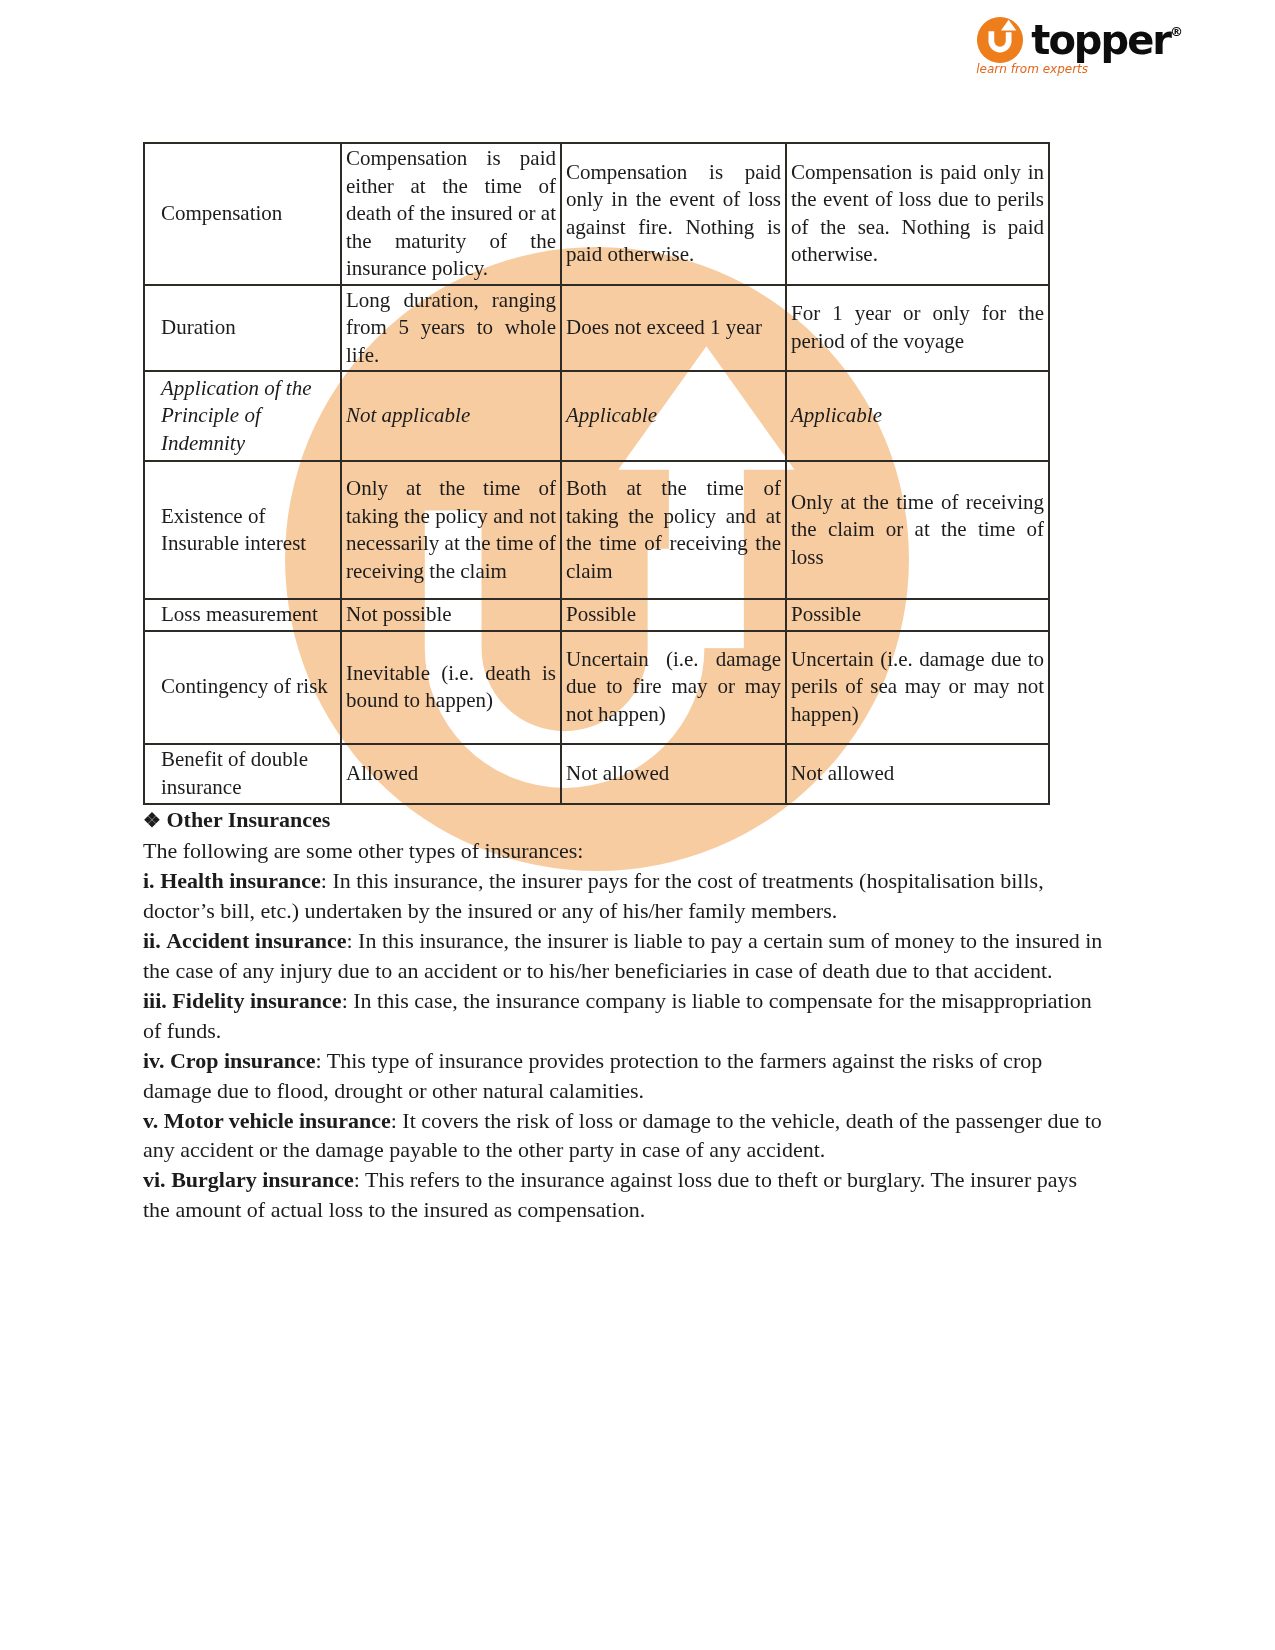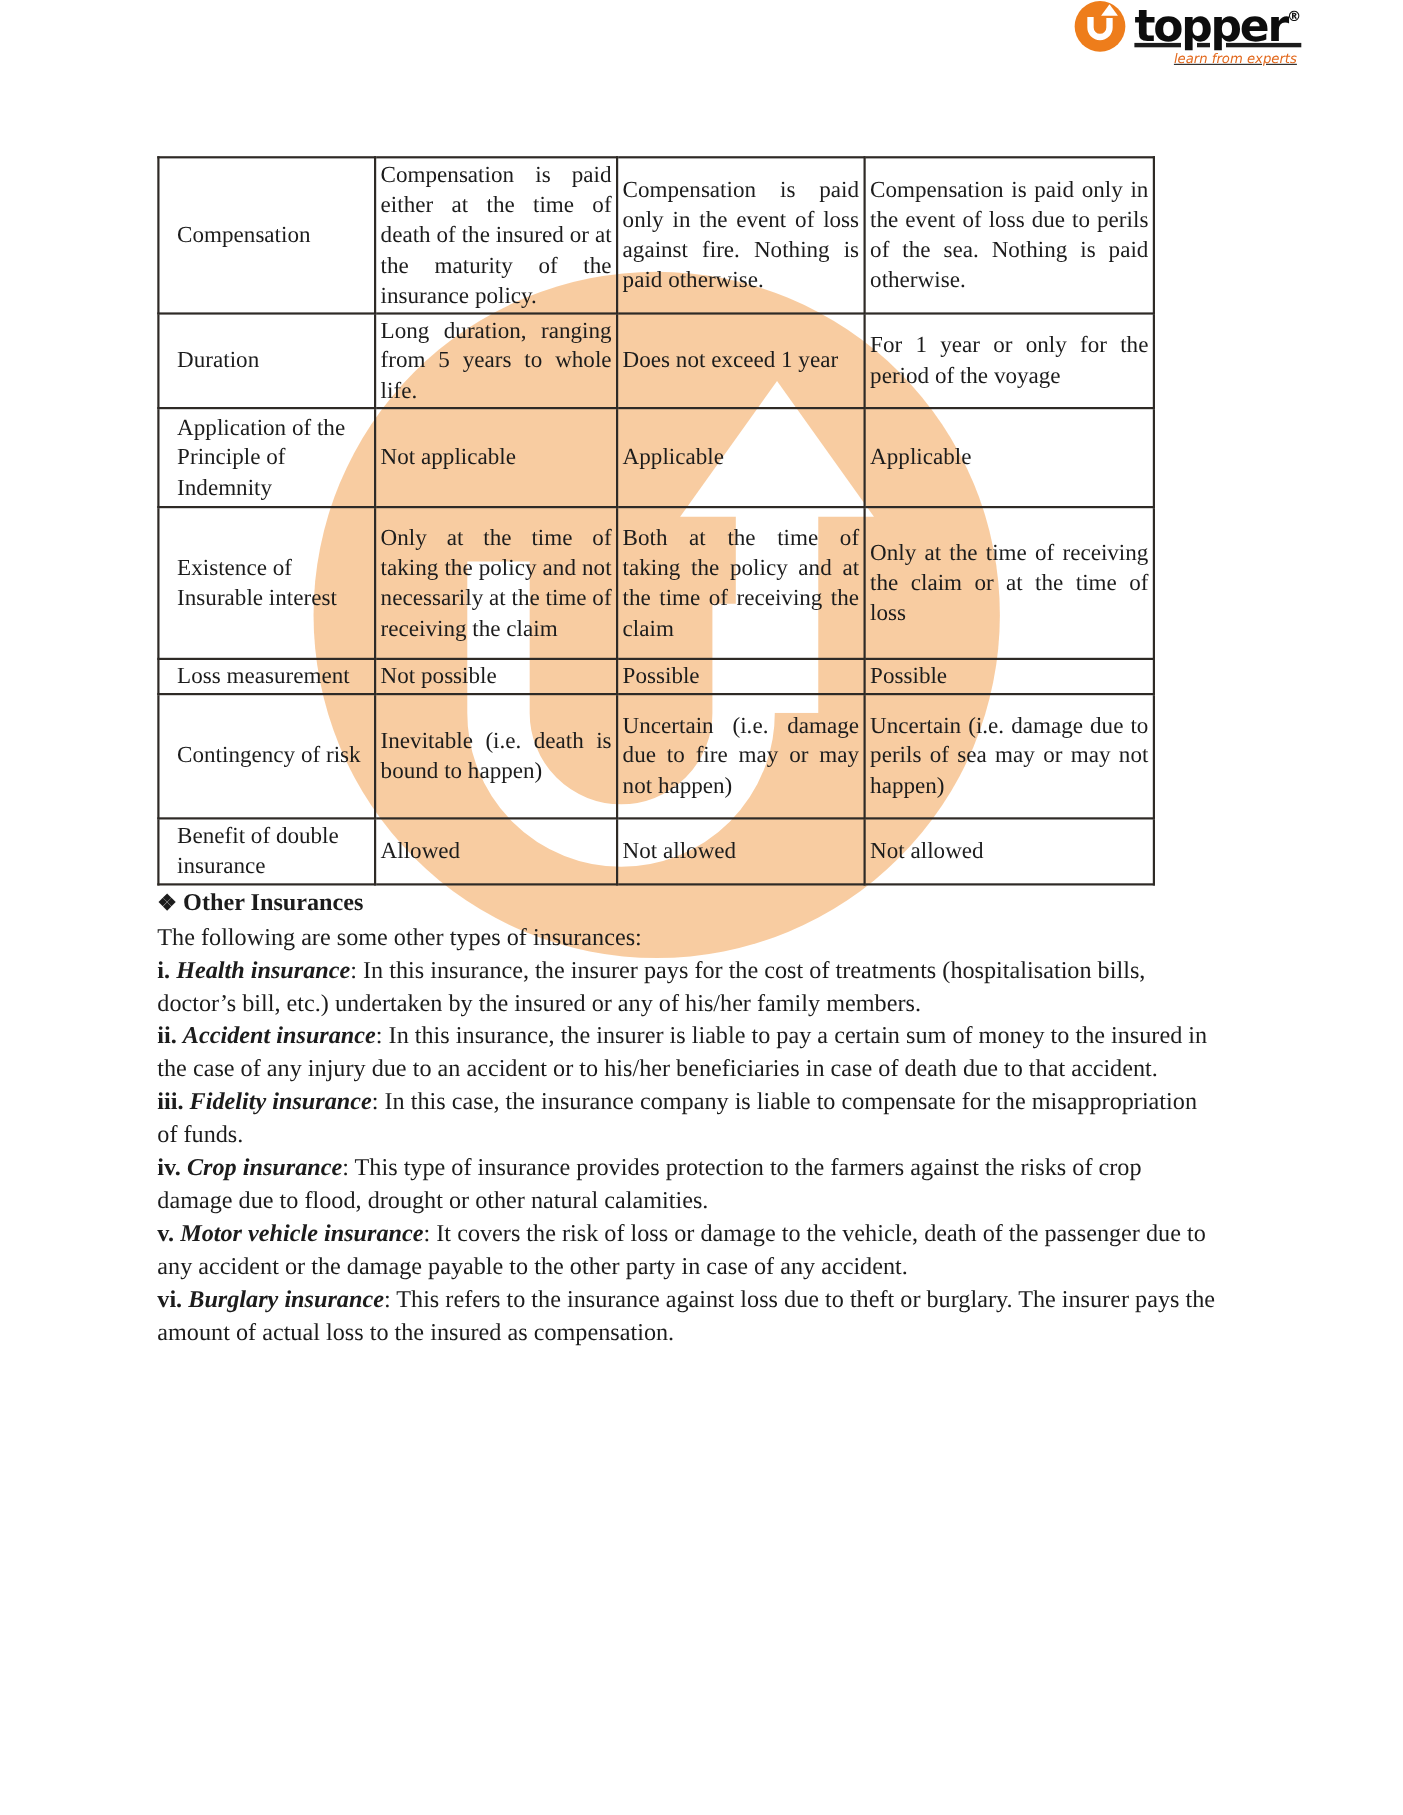--- a/index.html
+++ b/index.html
@@ -1,44 +1,44 @@
 <!DOCTYPE html>
 <html><head>
 <meta charset="utf-8">
 <style>
   html,body{margin:0;padding:0;background:#ffffff;}
   body{width:1275px;height:1650px;position:relative;font-family:"Liberation Serif",serif;color:#1c1c1c;overflow:hidden;}
   .page{position:relative;width:1275px;height:1650px;overflow:hidden;}
 
   
-  .logo{position:absolute;top:0;right:92px;z-index:3;text-align:right;text-decoration:underline;}
+  .logo{position:absolute;top:16px;right:92px;z-index:3;text-align:left;}
   .logo-row{display:flex;align-items:center;justify-content:flex-end;gap:7px;}
   .logo-text{font-family:"DejaVu Sans",sans-serif;font-weight:bold;font-size:40px;color:#0d0d0d;letter-spacing:-2px;line-height:1;}
   .logo-text sup{font-size:13px;letter-spacing:0;vertical-align:18px;}
   .tagline{color:#e2681c;font-style:italic;font-size:12px;font-family:"DejaVu Sans",sans-serif;margin-top:-2px;padding-right:4px;}
 
   
   .watermark{position:absolute;left:283px;top:245px;width:628px;height:628px;z-index:0;opacity:.8;pointer-events:none;}
 
   .content{position:relative;z-index:1;padding:142px 0 0 143px;}
 
   table{border-collapse:collapse;width:905px;table-layout:fixed;background:transparent;}
   td,th{border:2px solid #2e2a26;padding:1px 4px;font-size:21px;line-height:1.31;font-weight:normal;vertical-align:middle;}
   th{text-align:left;padding-left:16px;}
   td{text-align:justify;}
-  tr.r0{height:140px;} tr.r1{height:85px;} tr.r2{height:90px;} tr.r3{height:138px;}
+  tr.r0{height:140px;} tr.r1{height:85px;} tr.r2{height:90px;font-style:italic;} tr.r3{height:138px;}
   tr.r4{height:27px;} tr.r5{height:113px;} tr.r6{height:60px;}
 
   .section{width:965px;font-size:22px;line-height:1.36;}
   .heading{font-size:22px;font-weight:bold;margin:0 0 2px 0;}
   .heading .bullet{font-size:20px;}
   .intro{margin:0;}
   .item{margin:0;}
   .item .num{font-weight:bold;}
-  .item .term{font-weight:bold;font-style:italic;text-align:center;}
+  .item .term{font-weight:bold;text-align:center;}
 </style>
 </head>
 <body>
 
 <div class="page">
 
   <div class="watermark">
     <svg width="628" height="628" viewBox="0 0 620 620" xmlns="http://www.w3.org/2000/svg">
       <circle cx="310" cy="310" r="308" fill="#f7c08a"></circle>
       <polygon points="418,100 505,222 331,222" fill="#ffffff"></polygon>

